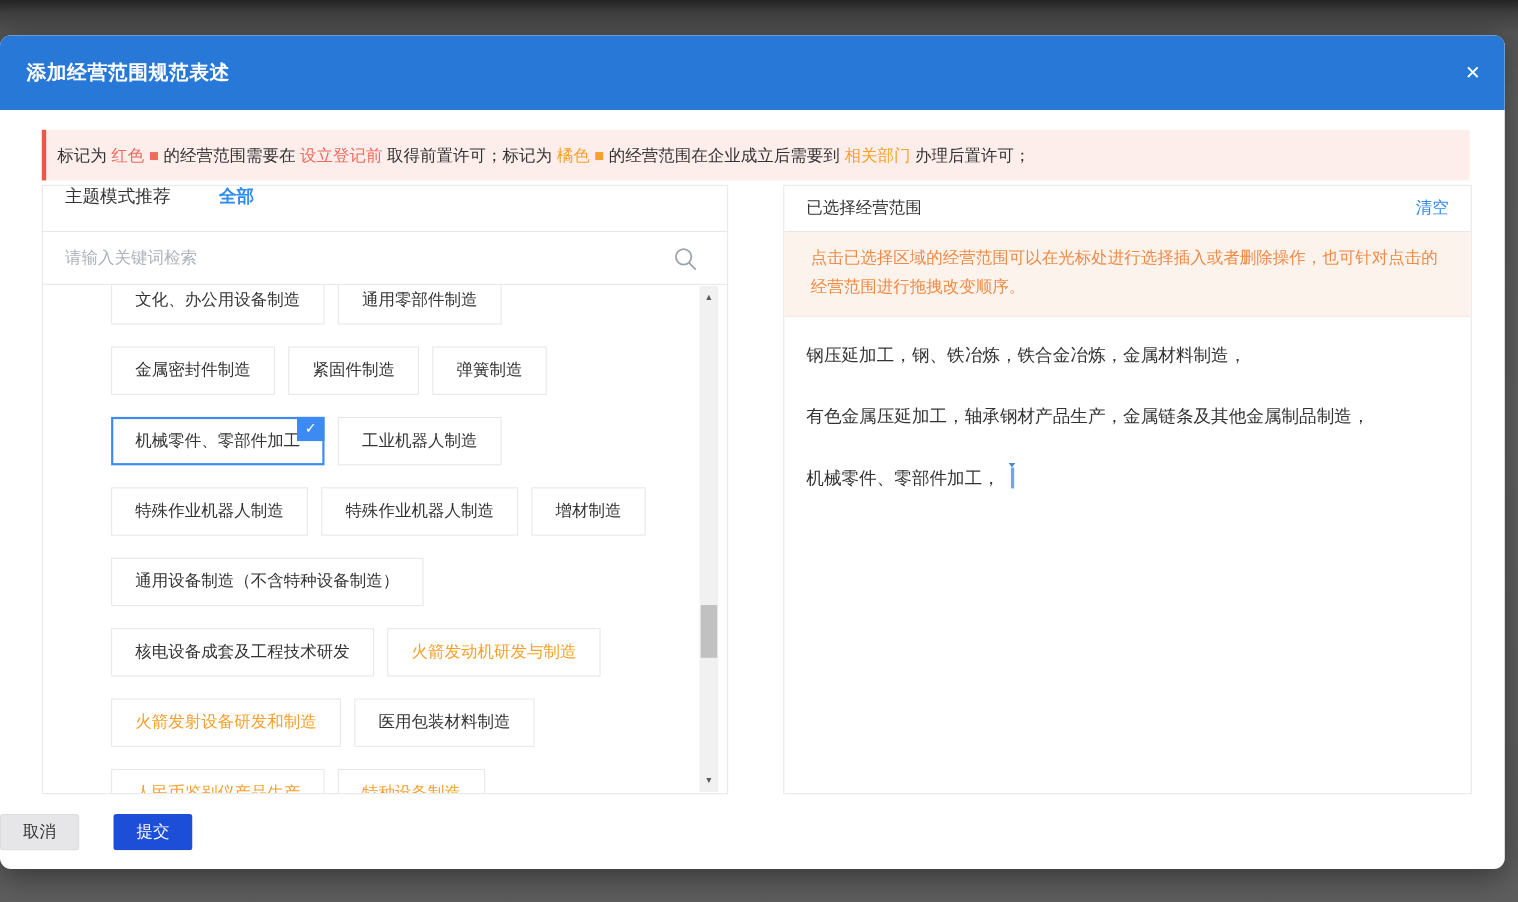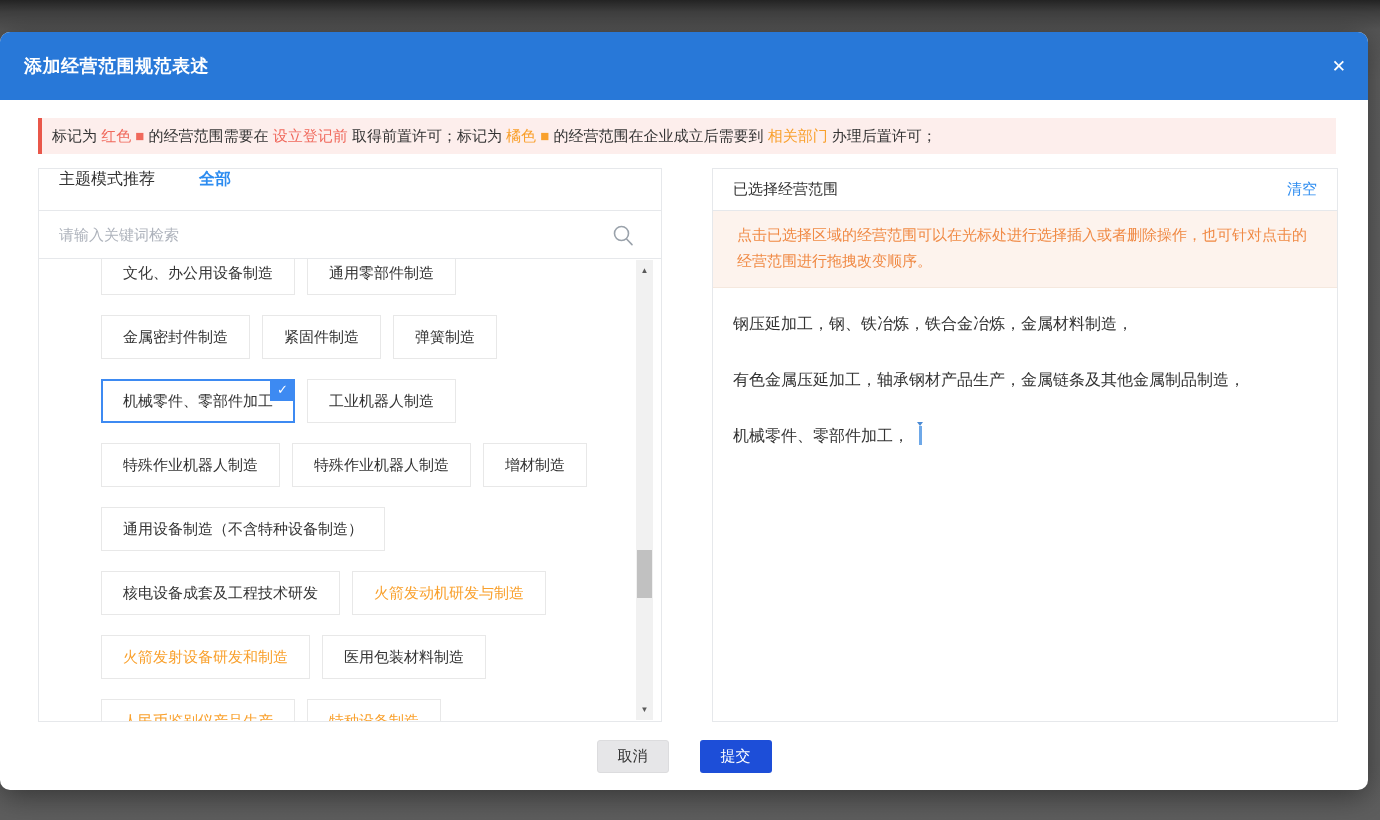--- a/index.html
+++ b/index.html
@@ -22,21 +22,21 @@
     background:#2878d8; display:flex; align-items:center; padding:4px 24px;
   }
   .modal-title { color:#fff; font-size:18px; font-weight:bold; letter-spacing:.5px; }
   .close-btn {
     position:absolute; right:18px; top:50%; transform:translateY(-50%);
     color:#fff; font-size:17px; font-weight:bold; cursor:pointer; line-height:1; padding:4px;
   }
 
   
   .alert-bar {
-    position:absolute; left:38px; top:86px; width:1298px; height:36px;
+    position:absolute; left:38px; top:86px; width:1298px; height:46px;
     background:#fdeeec; border-left:4px solid #e9574a;
     display:flex; align-items:center; padding:0 10px; font-size:15px; white-space:pre;
   }
   .seg-default { color:#333; }
   .seg-red { color:#f0695c; }
   .seg-orange { color:#f9a02c; }
 
   
   .left-panel {
     position:absolute; left:38px; top:136px; width:624px; height:554px;
@@ -108,21 +108,21 @@
   }
   .caret::before {
     content:""; position:absolute; top:-4px; left:-2px;
     border-left:3px solid transparent; border-right:3px solid transparent;
     border-top:4px solid #4a8ad4;
   }
 
   
   .footer {
     position:absolute; left:0; top:708px; width:100%;
-    display:flex; justify-content:center; gap:31px;
+    display:flex; justify-content:flex-start; gap:31px;
   }
   .btn {
     height:33px; min-width:72px; padding:0 18px; font-size:15px; border-radius:3px;
     border:1px solid transparent; cursor:pointer;
     font-family:"Liberation Sans","DejaVu Sans",sans-serif;
   }
   .btn-cancel { background:#e6e6e8; color:#333; border-color:#dcdcde; }
   .btn-submit { background:#1d4ed8; color:#fff; }
 </style>
 </head>

